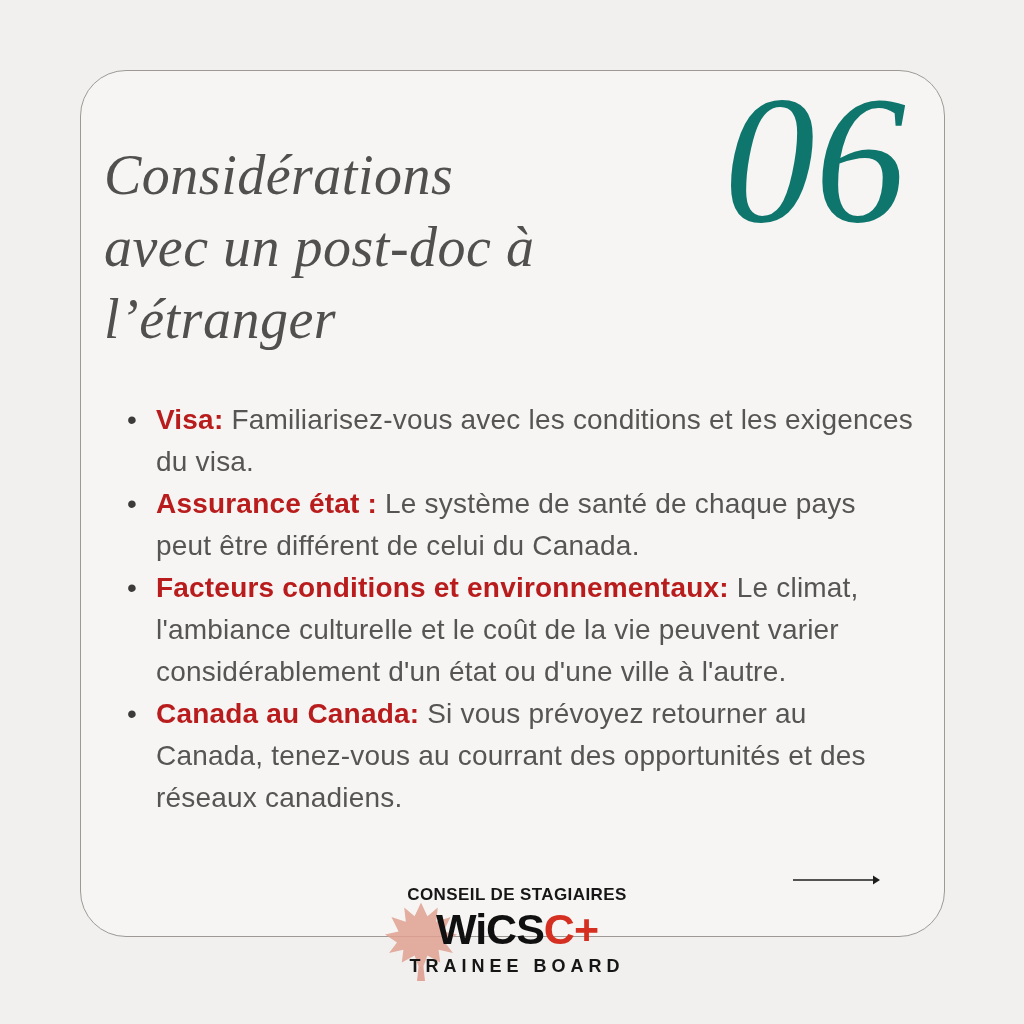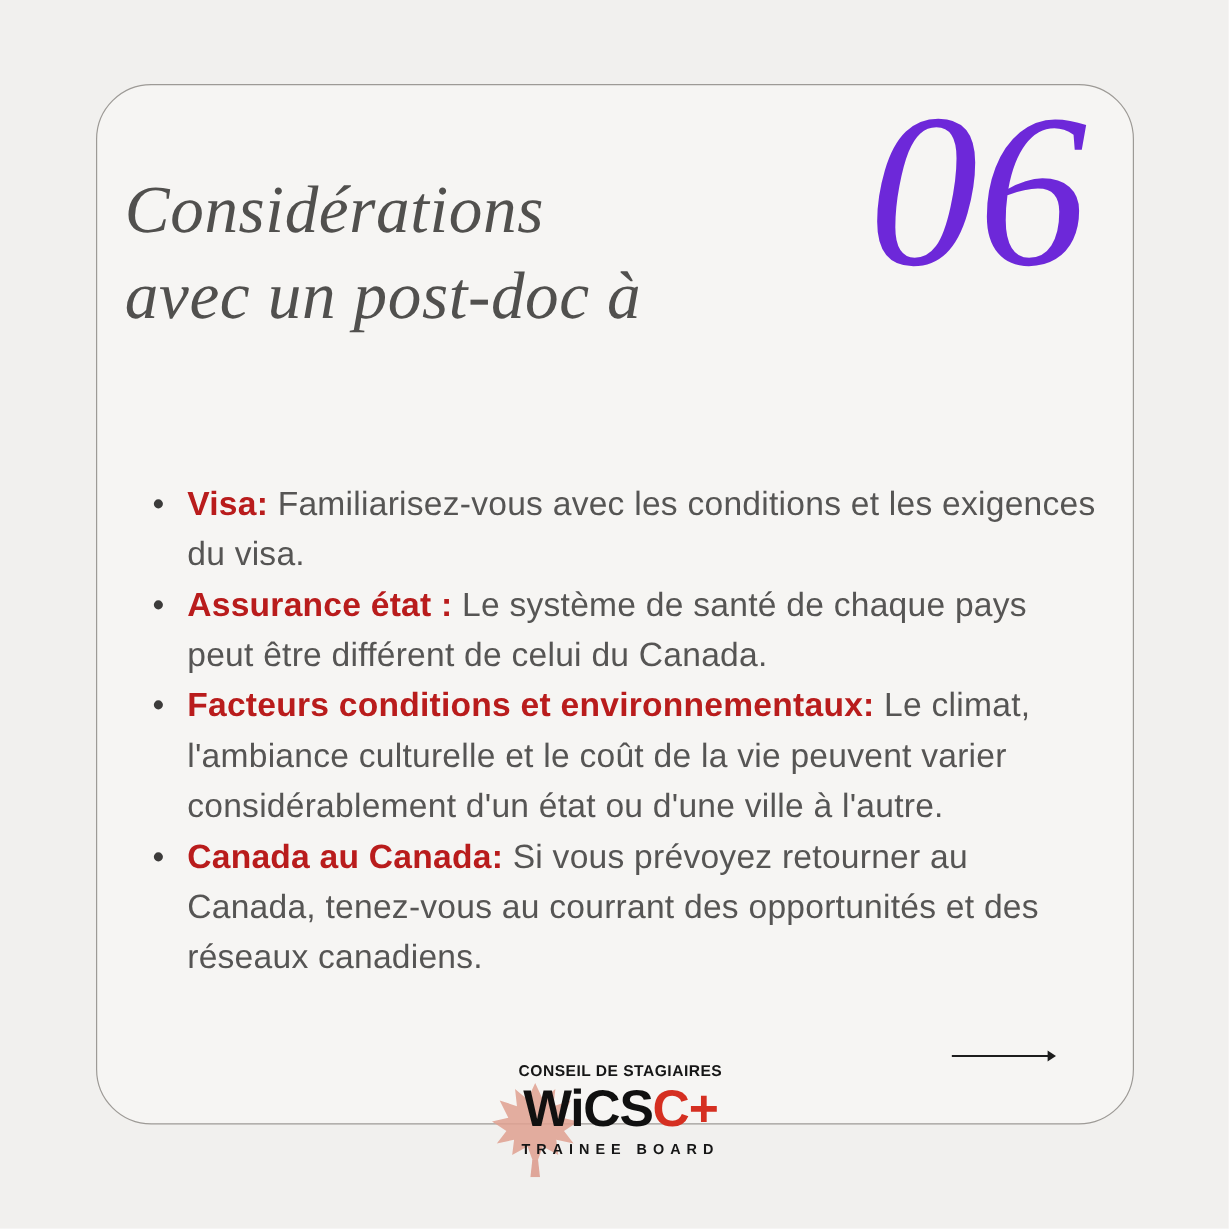--- a/index.html
+++ b/index.html
@@ -48,21 +48,21 @@
   
   .page-number {
     position: absolute;
     top: -2px;
     right: 38px;
     font-family: "Liberation Serif", serif;
     font-style: italic;
     font-weight: 400;
     font-size: 182px;
     line-height: 1;
-    color: #6d28d9;
+    color: #0f766e;
   }
 
   
   .bullets {
     position: absolute;
     left: 46px;
     top: 328px;
     width: 790px;
     list-style: none;
   }
@@ -114,60 +114,61 @@
     left: -27px;
     top: 16px;
     width: 82px;
     height: 80px;
     z-index: 0;
     opacity: 0.85;
   }
   .org-top {
     position: relative;
     z-index: 1;
-    font-size: 13px;
+    font-size: 17px;
     font-weight: 700;
     letter-spacing: 0.4px;
     color: #161616;
     white-space: nowrap;
   }
   .wordmark {
     position: relative;
     z-index: 1;
     font-size: 43px;
     font-weight: 700;
     line-height: 48px;
     letter-spacing: -1px;
     color: #101010;
     white-space: nowrap;
   }
   .wordmark .wm-red { color: #d52f21; }
   .org-bottom {
     position: relative;
     z-index: 1;
     margin-top: 3px;
-    font-size: 12px;
+    font-size: 18px;
     font-weight: 700;
     letter-spacing: 5px;
     color: #161616;
     white-space: nowrap;
   }
 </style>
 </head>
 <body>
 
 <div class="canvas">
 
   <div class="card">
 
     <div class="page-number">06</div>
 
     <h1 class="title">
       <span class="line">Considérations</span>
       <span class="line">avec un post-doc à</span>
+      <span class="line">l’étranger</span>
     </h1>
 
     <ul class="bullets">
       <li>
         <span class="dot">•</span><strong>Visa:</strong><span> Familiarisez-vous avec les conditions et les exigences du visa.</span>
       </li>
       <li>
         <span class="dot">•</span><strong>Assurance état :</strong><span> Le système de santé de chaque pays peut être différent de celui du Canada.</span>
       </li>
       <li>

